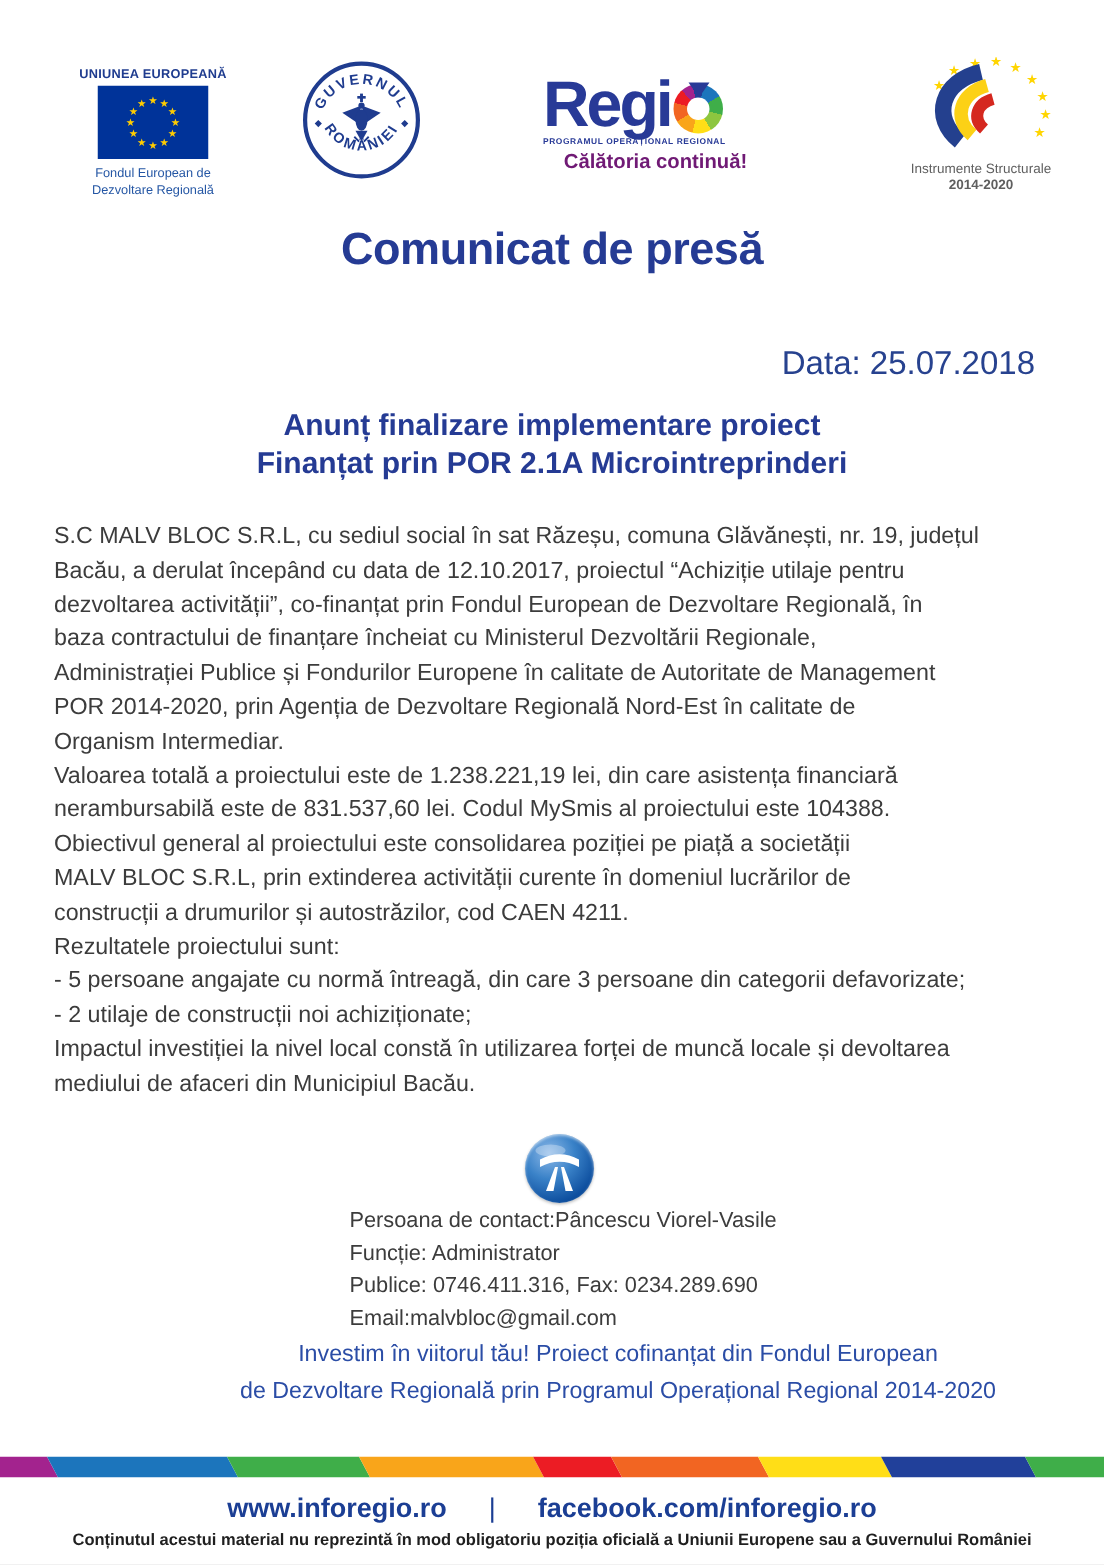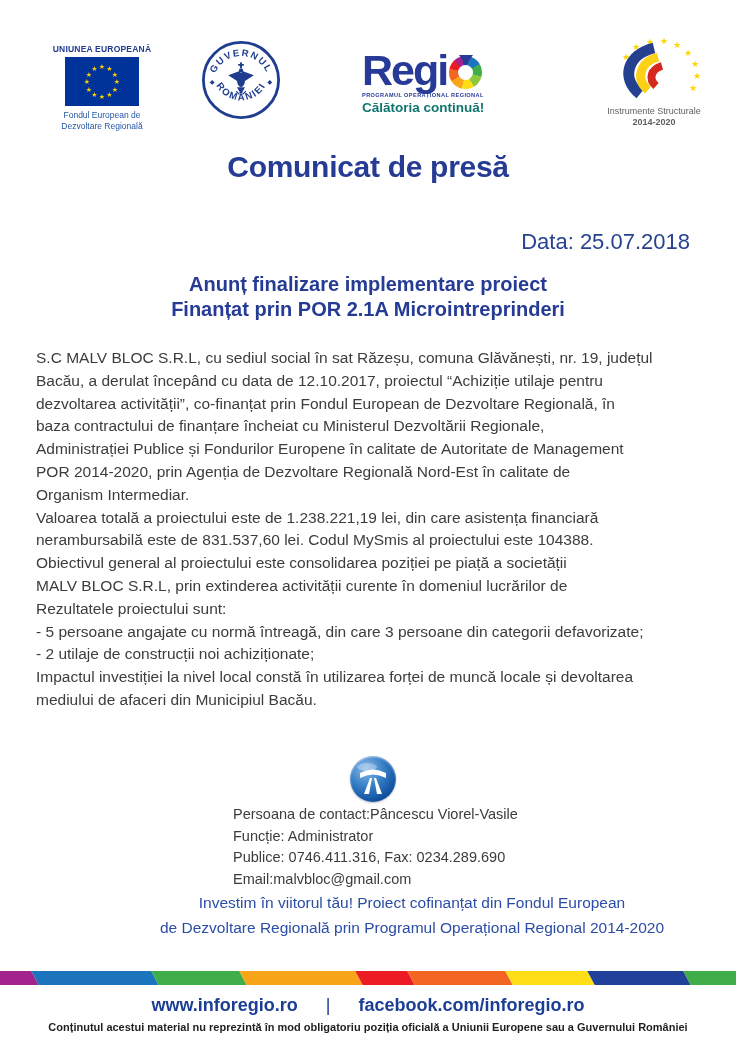--- a/index.html
+++ b/index.html
@@ -19,21 +19,21 @@
   .regio-row{display:flex;align-items:flex-start;}
   .regio-word{font-size:43px;line-height:40px;font-weight:800;color:#283a97;letter-spacing:-2px;}
   .wheel{position:relative;width:33px;height:33px;margin-left:2px;margin-top:6px;border-radius:50%;
      background:conic-gradient(from -14deg,#21409a 0 28deg,#1c75bc 28deg 73deg,#3fae49 73deg 118deg,
      #8dc63f 118deg 163deg,#ffde17 163deg 208deg,#f9a51a 208deg 253deg,#f26522 253deg 298deg,
      #ec1c24 298deg 332deg,#a3238e 332deg 360deg);}
   .wheel::after{content:"";position:absolute;inset:9px;background:#fff;border-radius:50%;}
   .wheel-notch{position:absolute;left:50%;top:-1px;transform:translateX(-50%);width:0;height:0;z-index:2;
      border-left:7px solid transparent;border-right:7px solid transparent;border-top:10px solid #283a97;}
   .regio-sub{font-size:5.6px;font-weight:bold;color:#283a97;letter-spacing:.4px;margin-top:2px;white-space:nowrap;}
-  .regio-tag{font-size:13.5px;font-weight:600;color:#0f766e;margin-top:2px;text-align:left;white-space:nowrap;}
+  .regio-tag{font-size:13.5px;font-weight:600;color:#701a75;margin-top:2px;text-align:center;white-space:nowrap;}
 
   .is-block{position:absolute;left:596px;top:38px;width:116px;text-align:center;}
   .is-text1{font-size:9px;font-weight:normal;color:#5f5f5f;line-height:11px;}
   .is-text2{font-size:9px;font-weight:bold;color:#5f5f5f;line-height:11px;}
 
   
   .title{position:absolute;top:150px;left:0;width:736px;text-align:center;
          font-size:30px;font-weight:bold;color:#253b94;letter-spacing:-.3px;}
   .date-line{position:absolute;top:229px;right:46px;font-size:22px;color:#27428f;}
   .subtitle{position:absolute;top:272px;left:0;width:736px;text-align:center;
@@ -170,20 +170,21 @@
       <div>Bacău, a derulat începând cu data de 12.10.2017, proiectul “Achiziție utilaje pentru</div>
       <div>dezvoltarea activității”, co-finanțat prin Fondul European de Dezvoltare Regională, în</div>
       <div>baza contractului de finanțare încheiat cu Ministerul Dezvoltării Regionale,</div>
       <div>Administrației Publice și Fondurilor Europene în calitate de Autoritate de Management</div>
       <div>POR 2014-2020, prin Agenția de Dezvoltare Regională Nord-Est în calitate de</div>
       <div>Organism Intermediar.</div>
       <div>Valoarea totală a proiectului este de 1.238.221,19 lei, din care asistența financiară</div>
       <div>nerambursabilă este de 831.537,60 lei. Codul MySmis al proiectului este 104388.</div>
       <div>Obiectivul general al proiectului este consolidarea poziției pe piață a societății</div>
       <div>MALV BLOC S.R.L, prin extinderea activității curente în domeniul lucrărilor de</div>
+      <div>construcții a drumurilor și autostrăzilor, cod CAEN 4211.</div>
       <div>Rezultatele proiectului sunt:</div>
       <div>- 5 persoane angajate cu normă întreagă, din care 3 persoane din categorii defavorizate;</div>
       <div>- 2 utilaje de construcții noi achiziționate;</div>
       <div>Impactul investiției la nivel local constă în utilizarea forței de muncă locale și devoltarea</div>
       <div>mediului de afaceri din Municipiul Bacău.</div>
     </div>
 
   <div class="contact-icon">
     <svg viewBox="0 0 46 46">
       <path d="M10,17 Q23,10 36,17 L36,22 Q23,15 10,22 Z" fill="#ffffff"></path>

